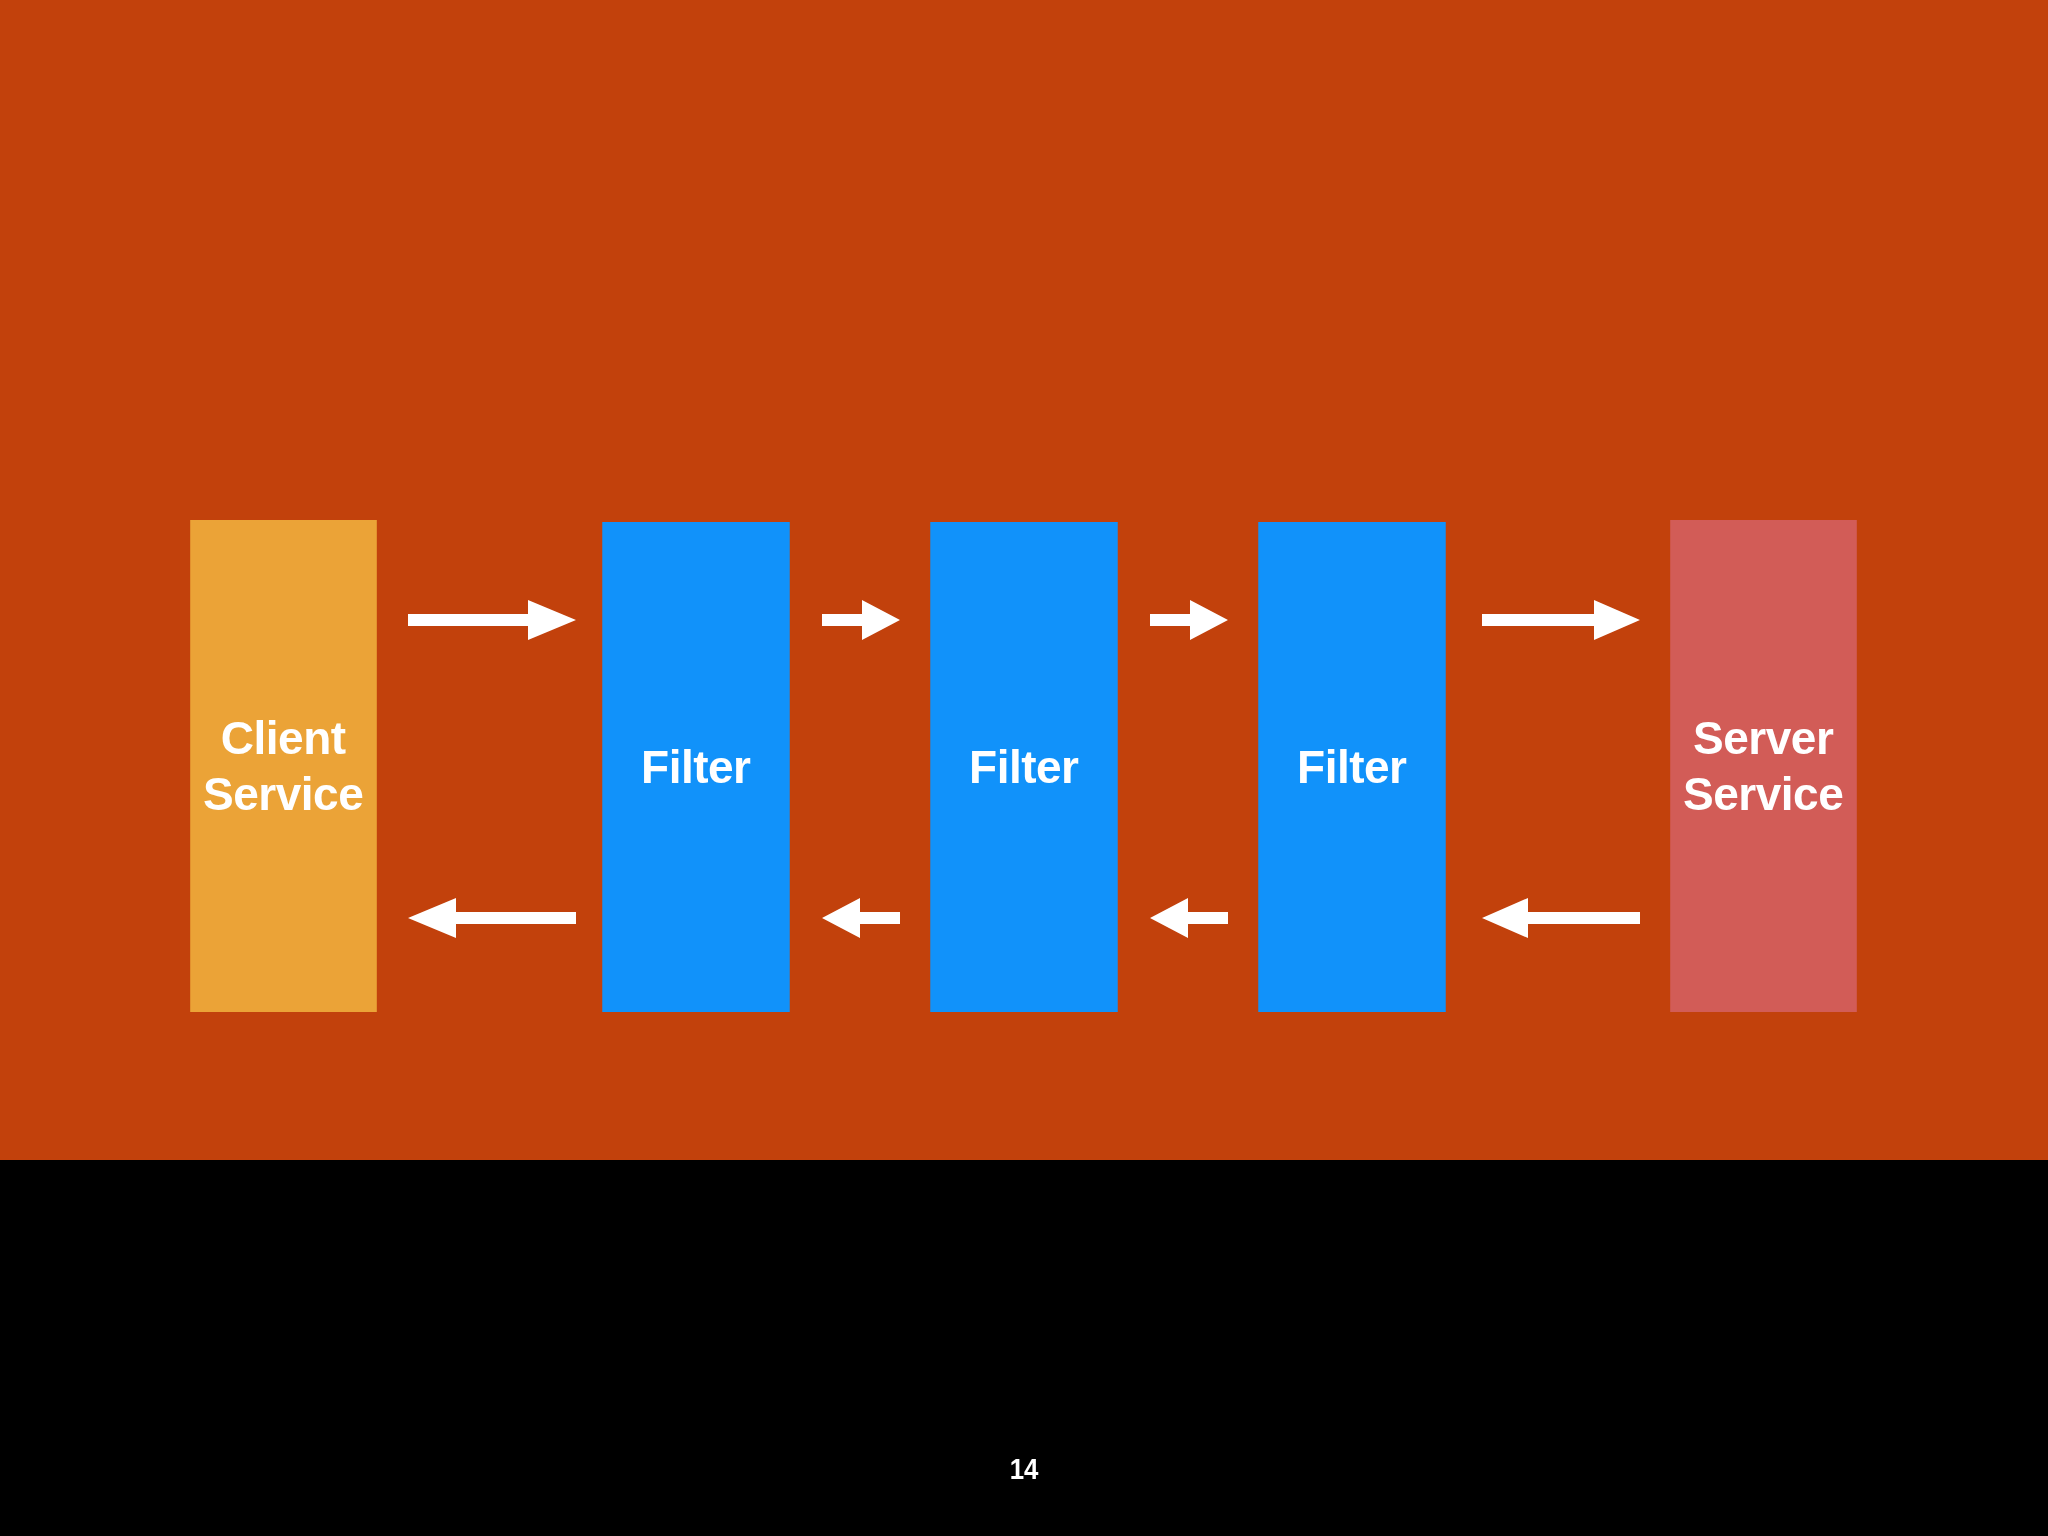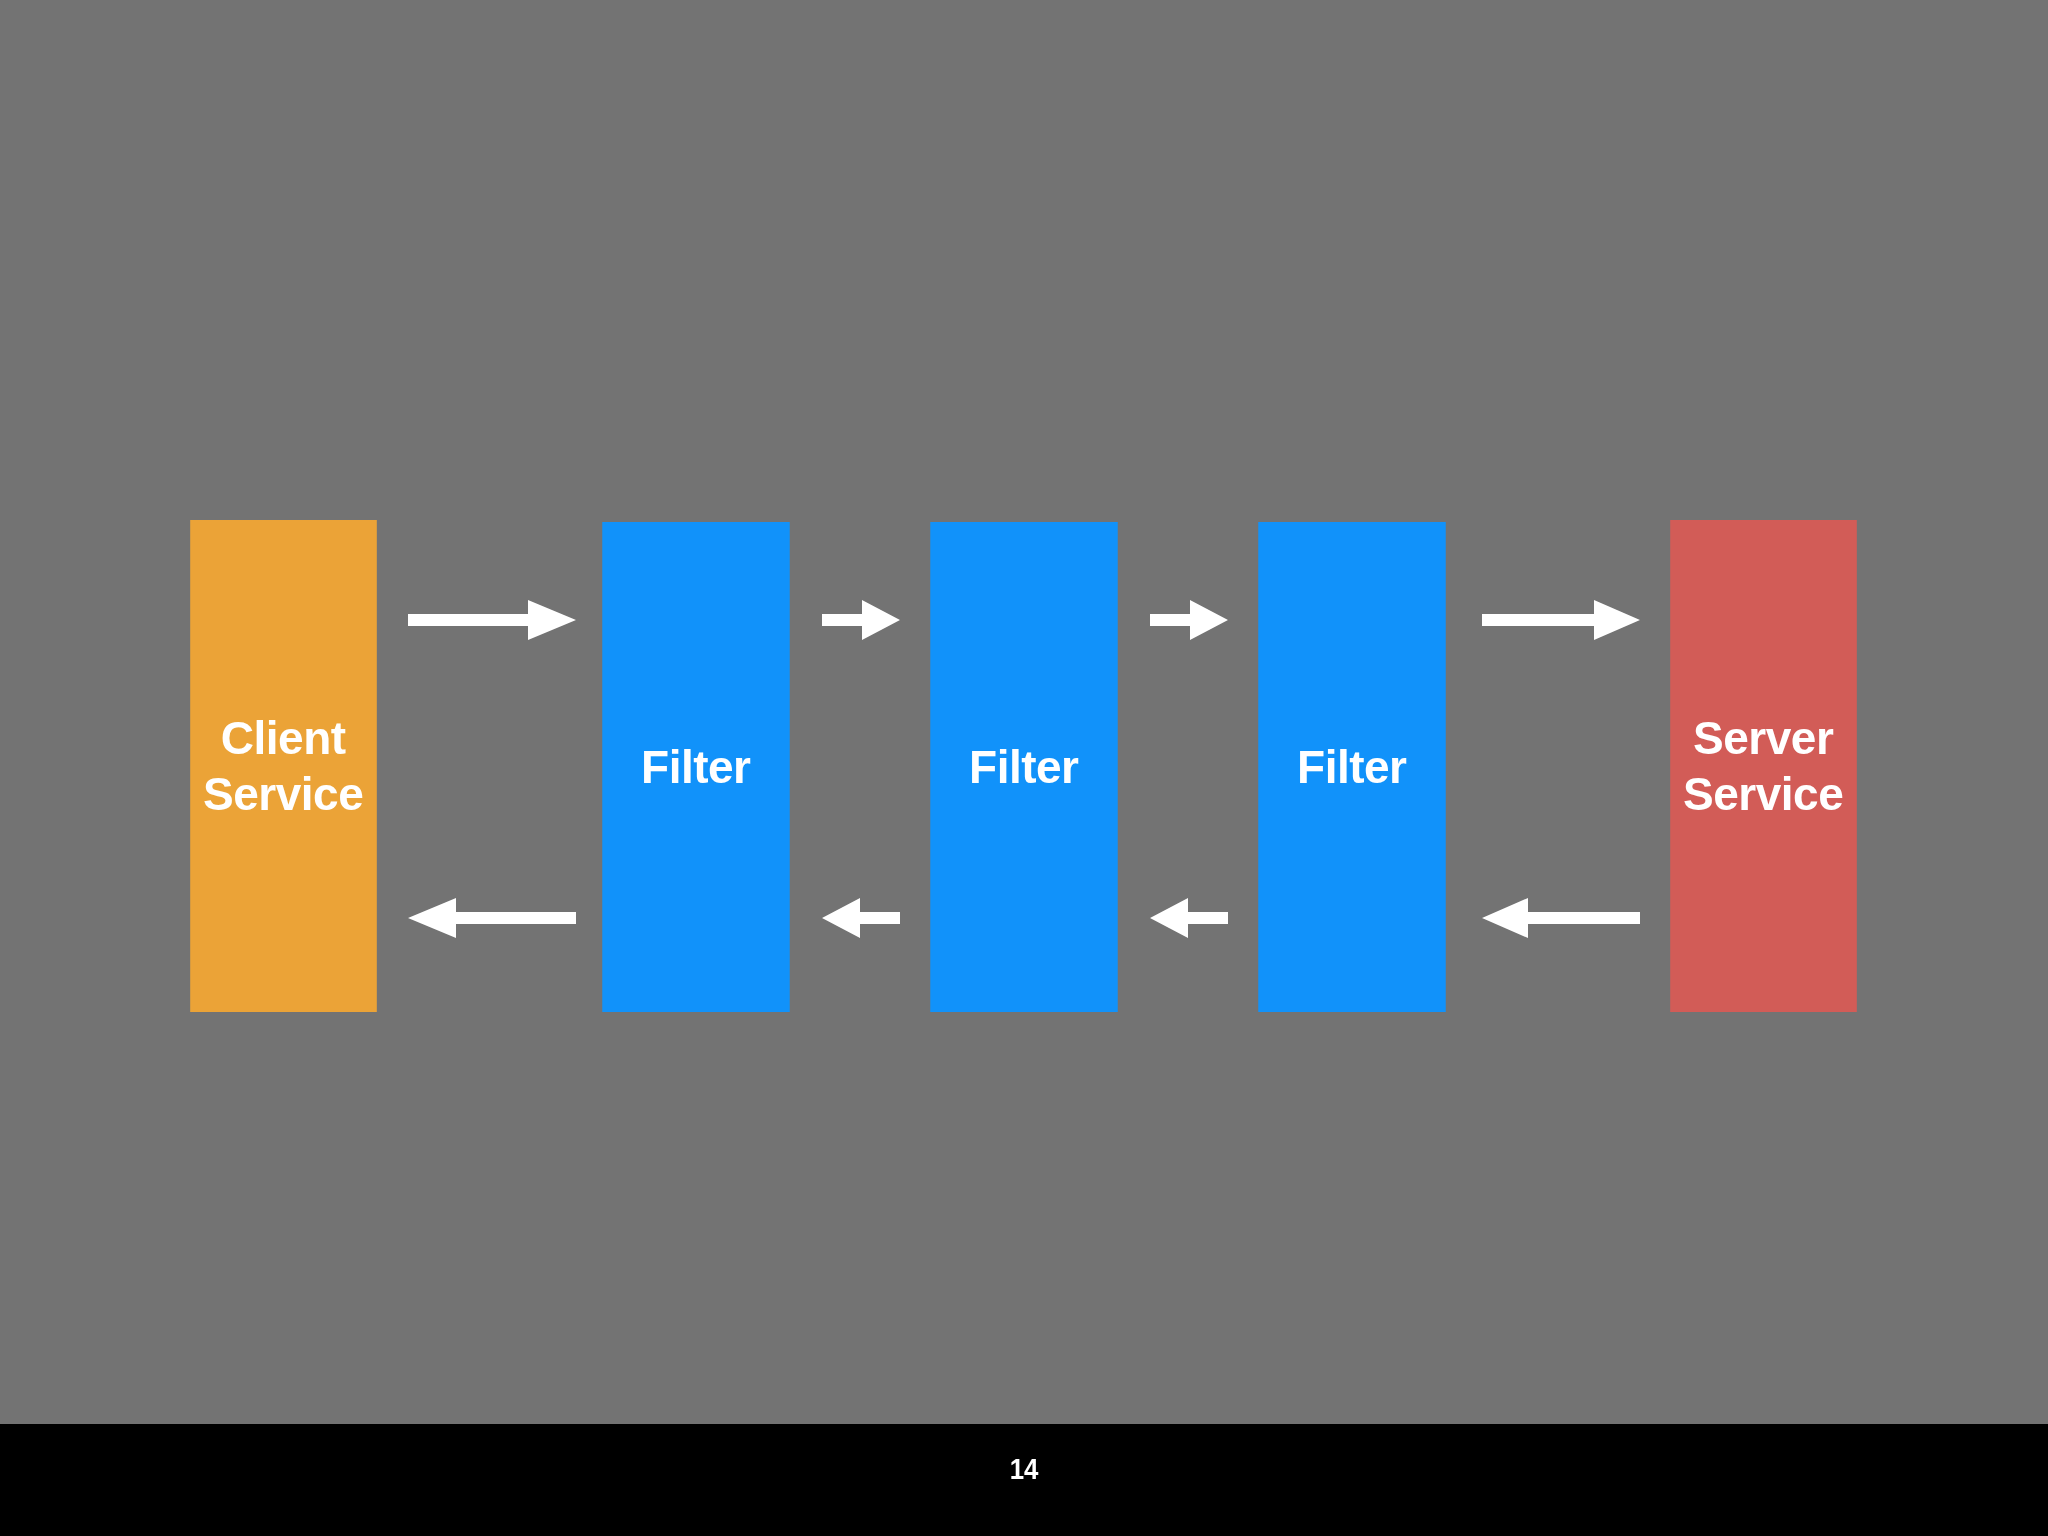--- a/index.html
+++ b/index.html
@@ -12,22 +12,22 @@
     height: 1536px;
     position: relative;
     overflow: hidden;
     font-family: "Liberation Sans", sans-serif;
   }
 
   #slide {
     position: absolute;
     left: 0; top: 0;
     width: 2048px;
-    height: 1424px;
-    background: #737373;
+    height: 1160px;
+    background: #c2410c;
   }
 
   
   .node {
     position: absolute;
     display: flex;
     align-items: center;
     justify-content: center;
     text-align: center;
     color: #ffffff;

